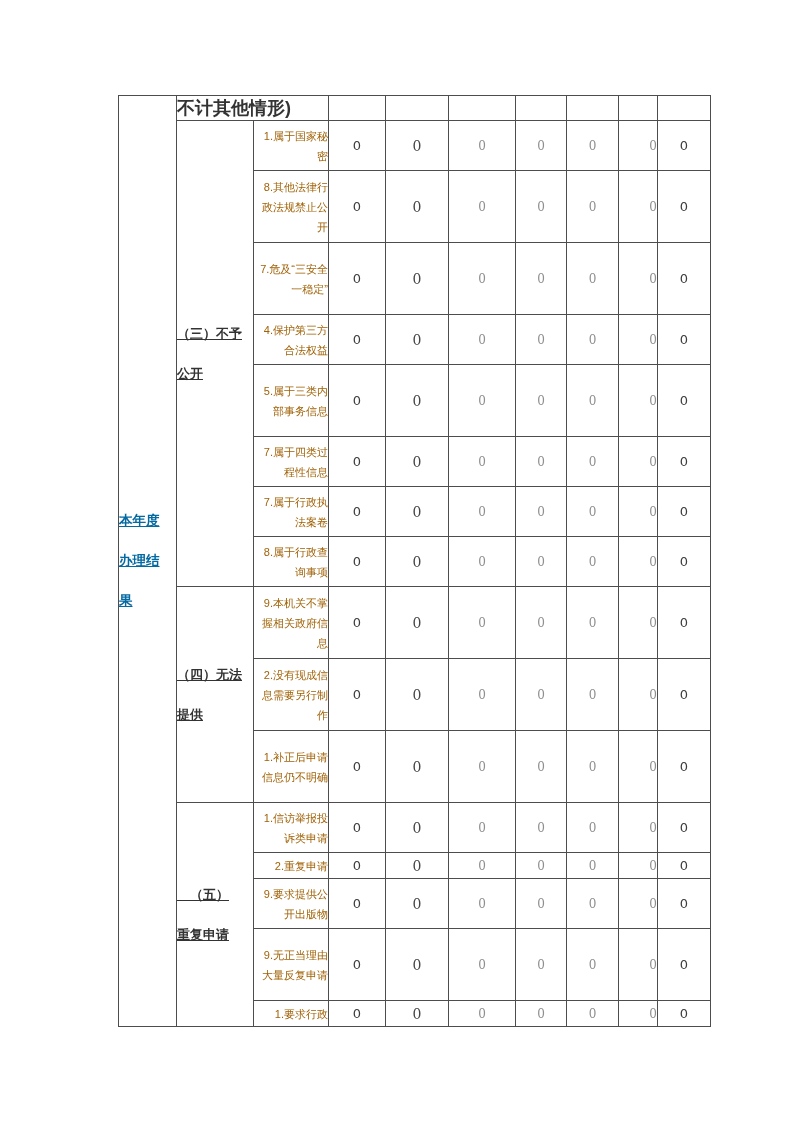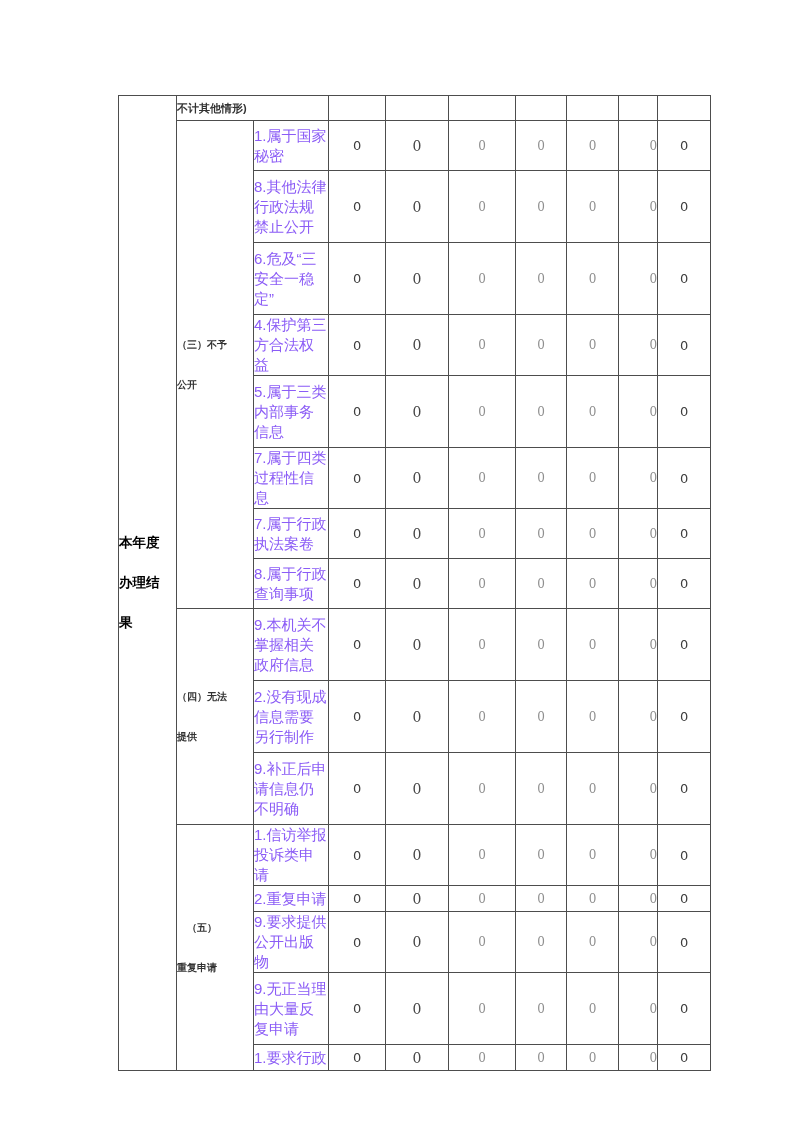--- a/index.html
+++ b/index.html
@@ -27,47 +27,50 @@
   }
   tr.hh { height: 25px; }
   tr.h1 { height: 26px; }
   tr.h2 { height: 50px; }
   tr.h3 { height: 72px; }
 
   td.rowhead {
     vertical-align: top;
     padding: 3px 2px 0 4px;
     font-weight: bold;
-    color: #000000;
+    color: #0369a1;
     font-size: 13.5px;
+    text-decoration: underline;
   }
   td.rowhead div { line-height: 40px; white-space: nowrap; }
 
   td.cont {
     font-weight: bold;
     color: #333333;
-    font-size: 11px;
+    font-size: 18px;
     padding-left: 5px;
     white-space: nowrap;
   }
 
   td.section-cell {
     padding-left: 4px;
     font-weight: bold;
     color: #333333;
-    font-size: 10px;
+    font-size: 13px;
+    text-decoration: underline;
   }
   td.section-cell div { line-height: 40px; white-space: nowrap; }
 
   td.item-cell {
     padding: 4px 2px 4px 4px;
-    font-size: 15px;
-    color: #8b5cf6;
+    font-size: 11px;
+    color: #a16207;
     line-height: 20px;
     word-break: normal;
+    text-align: right;
   }
 
   td.num {
     text-align: center;
     font-family: "DejaVu Sans", sans-serif;
     font-size: 13px;
     color: #3d3d3d;
   }
   td.n2 { font-family: "DejaVu Serif", serif; font-size: 14px; color: #474747; }
   td.n3, td.n4, td.n5, td.n6 {
@@ -128,21 +131,21 @@
           <td class="item-cell">8.其他法律行政法规禁止公开</td>
           <td class="num n1">0</td>
           <td class="num n2">0</td>
           <td class="num n3">0</td>
           <td class="num n4">0</td>
           <td class="num n5">0</td>
           <td class="num n6">0</td>
           <td class="num n7">0</td>
         </tr>
         <tr class="h3">
-          <td class="item-cell">6.危及“三安全一稳定”</td>
+          <td class="item-cell">7.危及“三安全一稳定”</td>
           <td class="num n1">0</td>
           <td class="num n2">0</td>
           <td class="num n3">0</td>
           <td class="num n4">0</td>
           <td class="num n5">0</td>
           <td class="num n6">0</td>
           <td class="num n7">0</td>
         </tr>
         <tr class="h2">
           <td class="item-cell">4.保护第三方合法权益</td>
@@ -212,21 +215,21 @@
           <td class="item-cell">2.没有现成信息需要另行制作</td>
           <td class="num n1">0</td>
           <td class="num n2">0</td>
           <td class="num n3">0</td>
           <td class="num n4">0</td>
           <td class="num n5">0</td>
           <td class="num n6">0</td>
           <td class="num n7">0</td>
         </tr>
         <tr class="h3">
-          <td class="item-cell">9.补正后申请信息仍不明确</td>
+          <td class="item-cell">1.补正后申请信息仍不明确</td>
           <td class="num n1">0</td>
           <td class="num n2">0</td>
           <td class="num n3">0</td>
           <td class="num n4">0</td>
           <td class="num n5">0</td>
           <td class="num n6">0</td>
           <td class="num n7">0</td>
         </tr>
         <tr class="h2">
           <td class="section-cell" rowspan="5">

